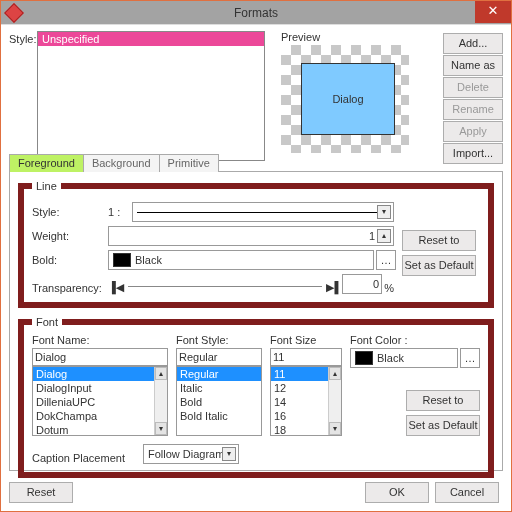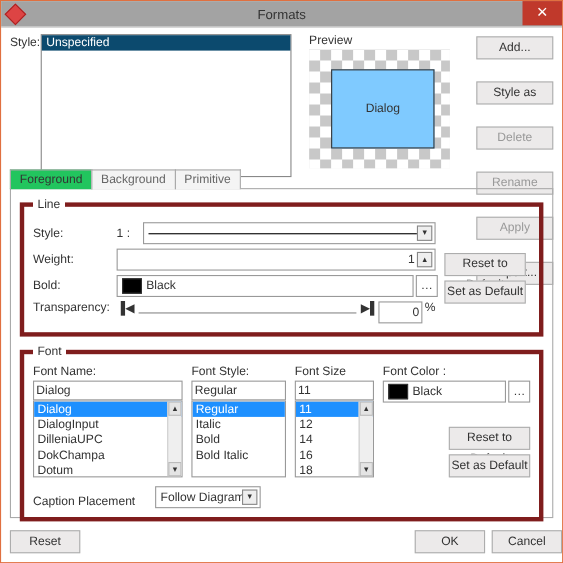--- a/index.html
+++ b/index.html
@@ -6,60 +6,60 @@
 body{margin:0;background:#fff;width:512px;height:512px;border:1px solid #e07040;position:relative}
 .titlebar{height:24px;background:#a3a3a3;border-bottom:1px solid #ddd;display:flex;align-items:center;position:relative}
 .tb-icon{width:14px;height:14px;background:#d44;margin-left:6px;transform:rotate(45deg);border:1px solid #a22}
 .tb-title{position:absolute;left:0;right:0;text-align:center;font-size:12px}
 .tb-close{position:absolute;right:0;top:0;width:36px;height:22px;background:#c0392b;color:#fff;text-align:center;line-height:20px;font-size:13px}
 .content{padding:6px 8px 8px 8px}
 .toprow{display:flex;height:130px;gap:0}
 .style-col{width:256px;display:flex}
 .style-lbl{width:28px;text-align:right;padding-right:4px;padding-top:2px}
 .style-list{flex:1;border:1px solid #888;background:#fff}
-.style-item{background:#0c4a6e;color:#fff;padding:1px 4px}
+.style-item{background:#ec4899;color:#fff;padding:1px 4px}
 .preview-col{margin-left:16px;width:128px}
 .preview-lbl{height:14px}
 .preview-box{height:108px;background:#eee;padding:0;position:relative}
 .checker{position:absolute;inset:0;background-image:repeating-conic-gradient(#c8c8c8 0 25%,#fff 0 50%);background-size:20px 20px}
 .dialog-shape{position:absolute;left:20px;top:18px;width:94px;height:72px;background:#7fcaff;border:1px solid #333;display:flex;align-items:center;justify-content:center}
-.btn-col{position:absolute;right:8px;top:32px;width:70px;display:flex;flex-direction:column;gap:20px}
+.btn-col{position:absolute;right:8px;top:32px;width:60px;display:flex;flex-direction:column;gap:1px}
 .btn{border:1px solid #adadad;background:#eceaea;height:21px;text-align:center;line-height:19px;cursor:pointer}
 .btn.disabled{color:#999}
 .tabs{margin-top:10px;border:1px solid #aaa;padding:8px;position:relative;height:300px}
 .tabstrip{position:absolute;top:-18px;left:-1px;display:flex}
-.tab{border:1px solid #aaa;border-bottom:none;padding:2px 8px;background:#22c55e;margin-right:-1px;height:18px}
+.tab{border:1px solid #aaa;border-bottom:none;padding:2px 8px;background:#bef264;margin-right:-1px;height:18px}
 .tab.inactive{background:#f4f4f4;color:#666}
-fieldset{border:4px solid #7f1d1d;margin:0 0 8px 0;padding:6px 8px 8px 8px}
+fieldset{border:6px solid #7f1d1d;margin:0 0 8px 0;padding:6px 8px 8px 8px}
 legend{padding:0 4px}
 .row{display:flex;align-items:center;margin:4px 0;height:20px}
 .row-lbl{width:76px}
 .combo{flex:1;height:20px;border:1px solid #999;background:#fff;display:flex;align-items:center;padding:0 4px;position:relative}
 .combo .arrow{position:absolute;right:2px;top:2px;width:14px;height:14px;border:1px solid #888;background:#eee;text-align:center;line-height:12px;font-size:8px}
 .swatch{width:18px;height:14px;background:#000;display:inline-block;margin-right:4px;border:1px solid #333}
 .mini{width:20px;height:20px;border:1px solid #999;text-align:center;line-height:18px;margin-left:2px}
 .spin{display:flex}
 .spin input{width:40px;height:20px;border:1px solid #999;text-align:right;padding-right:2px}
 .side-btns{position:absolute;right:12px;display:flex;flex-direction:column;gap:4px}
 .sbtn{border:1px solid #adadad;background:#eceaea;height:21px;width:74px;text-align:center;line-height:19px}
-.slider-row{display:flex;align-items:flex-start;height:20px}
+.slider-row{display:flex;align-items:flex-end;height:20px}
 .slider-track{flex:1;height:18px;position:relative;margin:0 4px}
 .ticks{position:absolute;left:0;right:0;top:10px;border-top:1px solid #888}
 .font-grid{display:flex;gap:8px}
 .fcol{display:flex;flex-direction:column}
 .fcol .hdr{height:14px}
 .fcol input{height:18px;border:1px solid #999;padding:0 2px;width:100%}
 .flist{border:1px solid #999;height:70px;overflow:hidden;background:#fff;position:relative}
 .flist .it{padding:0 3px;height:14px;line-height:14px;white-space:nowrap}
 .flist .sel{background:#1e90ff;color:#fff}
 .scroll{position:absolute;right:0;top:0;bottom:0;width:13px;background:#efefef;border-left:1px solid #ccc}
 .scroll .su,.scroll .sd{height:13px;text-align:center;font-size:8px;line-height:11px;background:#e4e4e4;border:1px solid #bbb}
 .scroll .sd{position:absolute;bottom:0;left:0;right:0}
 .cap-row{margin-top:8px;display:flex;align-items:flex-end;gap:18px}
-.bottom{position:absolute;bottom:8px;left:8px;right:0;display:flex}
+.bottom{position:absolute;bottom:8px;left:8px;right:12px;display:flex}
 .bottom .btn{width:64px}
 .bottom .sp{flex:1}
 </style>
 </head>
 <body>
 
 <div class="titlebar">
   <div class="tb-icon"></div>
   <div class="tb-title">Formats</div>
   <div class="tb-close">✕</div>
@@ -79,21 +79,21 @@
         <div class="checker"></div>
         <div class="dialog-shape">
             <span>Dialog</span>
           </div>
       </div>
     </div>
   </div>
 
   <div class="btn-col">
     <div class="btn">Add...</div>
-    <div class="btn">Style as</div>
+    <div class="btn">Name as</div>
     <div class="btn disabled">Delete</div>
     <div class="btn disabled">Rename</div>
     <div class="btn disabled">Apply</div>
     <div class="btn">Import...</div>
   </div>
 
   <div class="tabs">
     <div class="tabstrip">
       <div class="tab">Foreground</div>
       <div class="tab inactive">Background</div>

